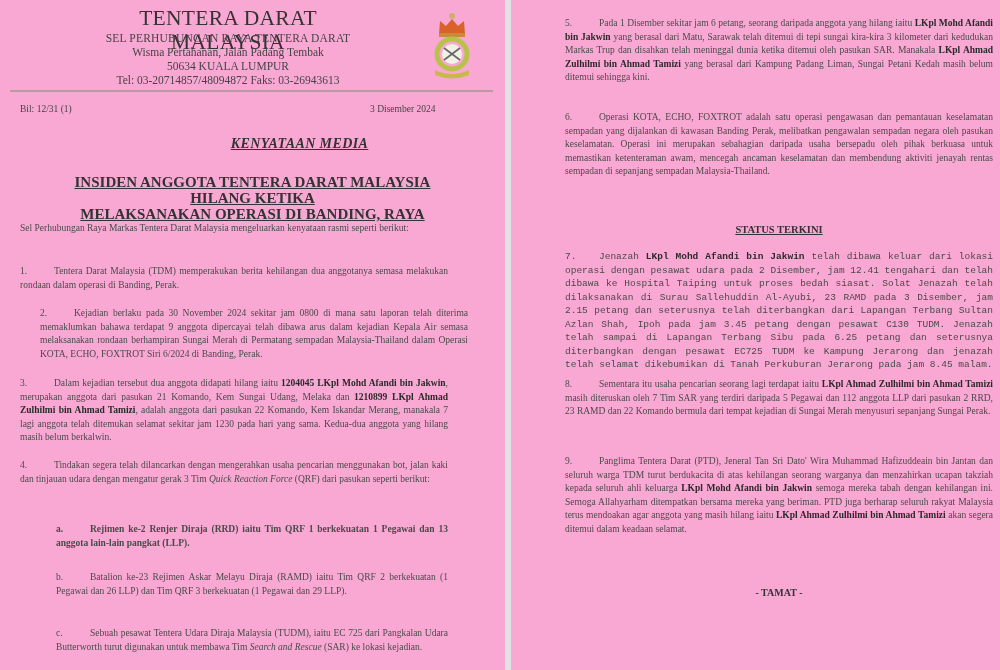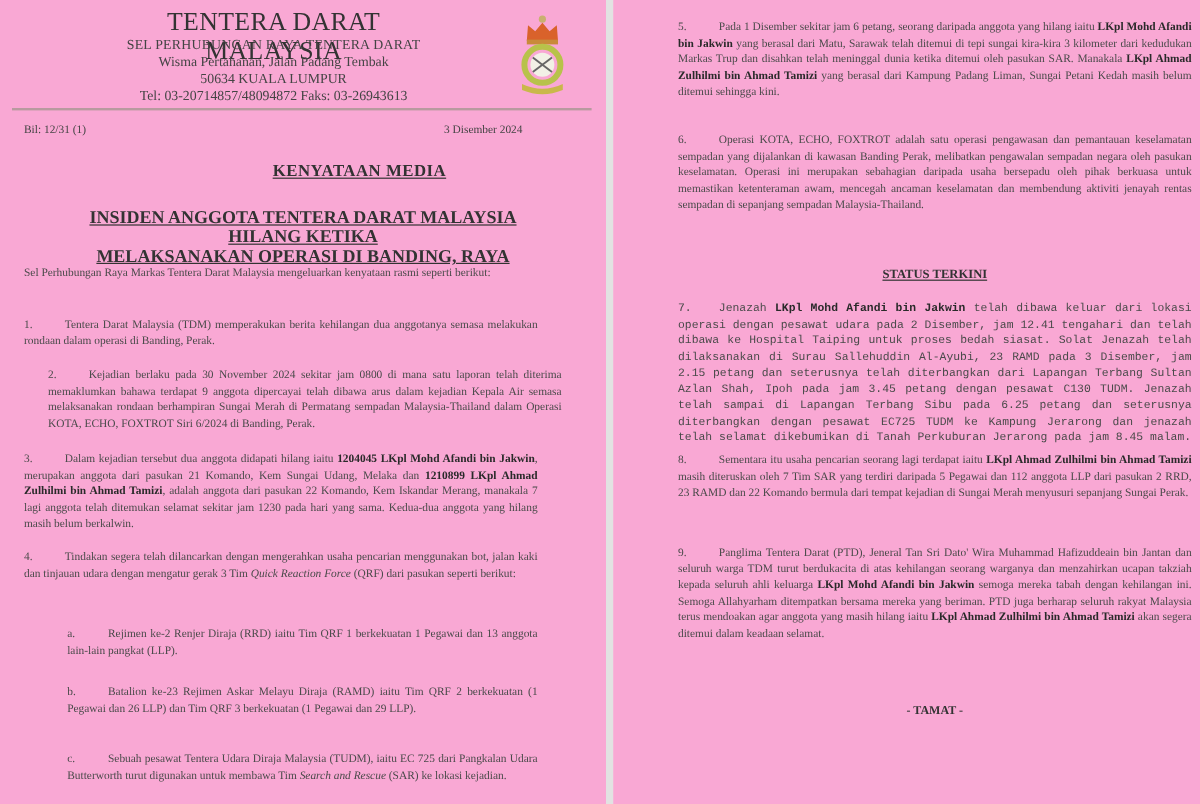--- a/index.html
+++ b/index.html
@@ -15,21 +15,21 @@
   .lh-line { position:absolute; left:70px; width:316px; text-align:center; color:#444; line-height:14px; }
   .lh-sub { top:31px; font-size:11.5px; letter-spacing:0.2px; }
   .lh-addr1 { top:45px; font-size:11.5px; }
   .lh-addr2 { top:59px; font-size:11.5px; }
   .lh-tel { top:73px; font-size:11.5px; }
   .crest { position:absolute; left:430px; top:12px; width:44px; height:68px; }
   .rule { position:absolute; left:10px; top:90px; width:483px; height:2px; background:#b89a9f; }
 
   .ref { position:absolute; left:20px; top:104px; font-size:9.5px; color:#444; }
   .date { position:absolute; left:370px; top:104px; font-size:9.5px; color:#444; }
-  .title { position:absolute; left:0; width:599px; top:136px; text-align:center; font-size:14px; font-weight:bold; text-decoration:underline; letter-spacing:0.4px; color:#333; }
+  .title { position:absolute; left:0; width:599px; top:136px; text-align:center; font-size:14px; font-weight:bold; text-decoration:underline; letter-spacing:0.4px; color:#333;font-style:italic; }
   .subtitle { position:absolute; left:50px; width:405px; top:174px; text-align:center; font-size:15px; font-weight:bold; text-decoration:underline; line-height:16px; color:#333; }
 
   .para { position:absolute; font-size:9.5px; line-height:13.5px; text-align:justify; color:#4a4a4a; }
   .para b { color:#2a2a2a; }
   .num { display:inline-block; width:34px; text-indent:0; }
   .left-para { left:20px; width:428px; }
   .sub-para { left:56px; width:392px; }
   .sub-letter { display:inline-block; width:34px; }
 
   .right-para { left:54px; width:428px; }
@@ -80,21 +80,21 @@
   </div>
 
   <div class="para left-para" style="top:377px;">
     <span class="num">3.</span><span>Dalam kejadian tersebut dua anggota didapati hilang iaitu </span><b>1204045 LKpl Mohd Afandi bin Jakwin</b><span>, merupakan anggota dari pasukan 21 Komando, Kem Sungai Udang, Melaka dan </span><b>1210899 LKpl Ahmad Zulhilmi bin Ahmad Tamizi</b><span>, adalah anggota dari pasukan 22 Komando, Kem Iskandar Merang, manakala 7 lagi anggota telah ditemukan selamat sekitar jam 1230 pada hari yang sama. Kedua-dua anggota yang hilang masih belum berkalwin.</span>
   </div>
 
   <div class="para left-para" style="top:459px;">
     <span class="num">4.</span><span>Tindakan segera telah dilancarkan dengan mengerahkan usaha pencarian menggunakan bot, jalan kaki dan tinjauan udara dengan mengatur gerak 3 Tim </span><i>Quick Reaction Force</i><span> (QRF) dari pasukan seperti berikut:</span>
   </div>
 
-  <div class="para sub-para" style="top:523px;">
+  <div class="para sub-para" style="top:523px;font-weight:bold;">
     <span class="sub-letter">a.</span><span>Rejimen ke-2 Renjer Diraja (RRD) iaitu Tim QRF 1 berkekuatan 1 Pegawai dan 13 anggota lain-lain pangkat (LLP).</span>
   </div>
 
   <div class="para sub-para" style="top:571px;">
     <span class="sub-letter">b.</span><span>Batalion ke-23 Rejimen Askar Melayu Diraja (RAMD) iaitu Tim QRF 2 berkekuatan (1 Pegawai dan 26 LLP)  dan Tim QRF 3 berkekuatan (1 Pegawai dan 29 LLP).</span>
   </div>
 
   <div class="para sub-para" style="top:627px;">
     <span class="sub-letter">c.</span><span>Sebuah pesawat Tentera Udara Diraja Malaysia (TUDM), iaitu EC 725 dari Pangkalan Udara Butterworth turut digunakan untuk membawa Tim </span><i>Search and Rescue</i><span> (SAR) ke lokasi kejadian.</span>
   </div>

